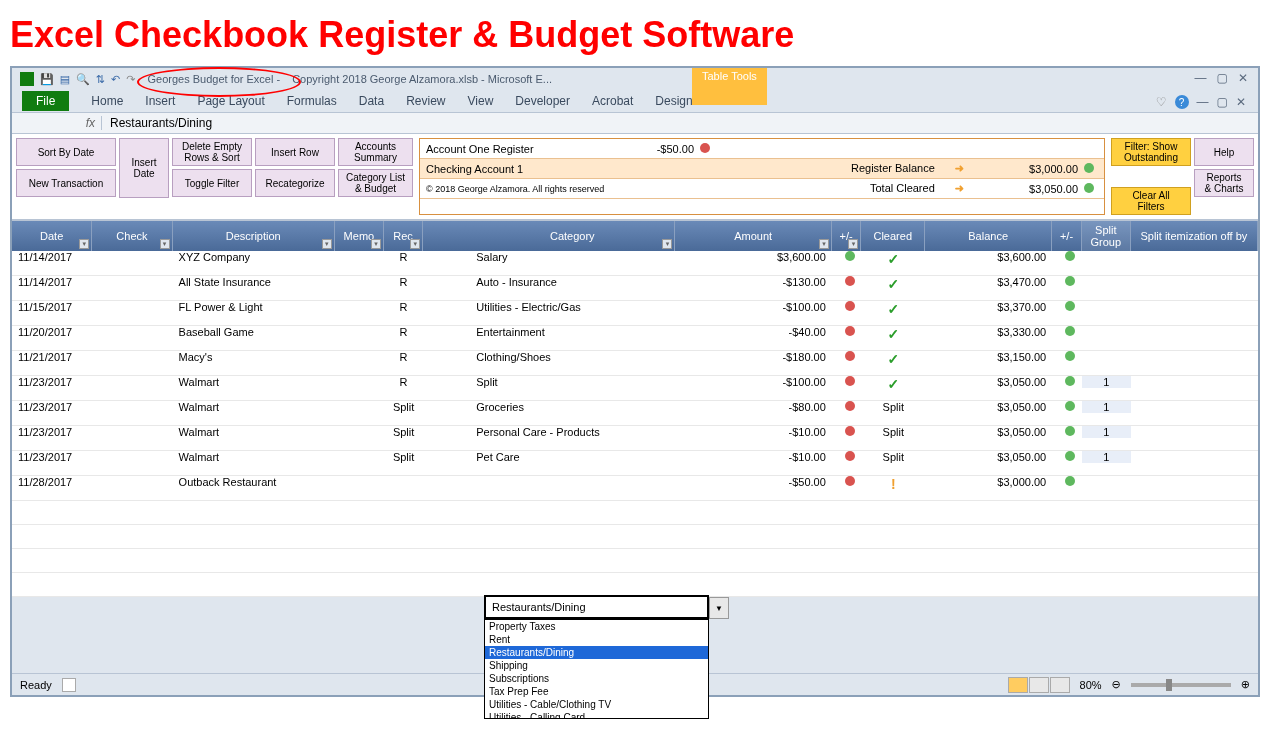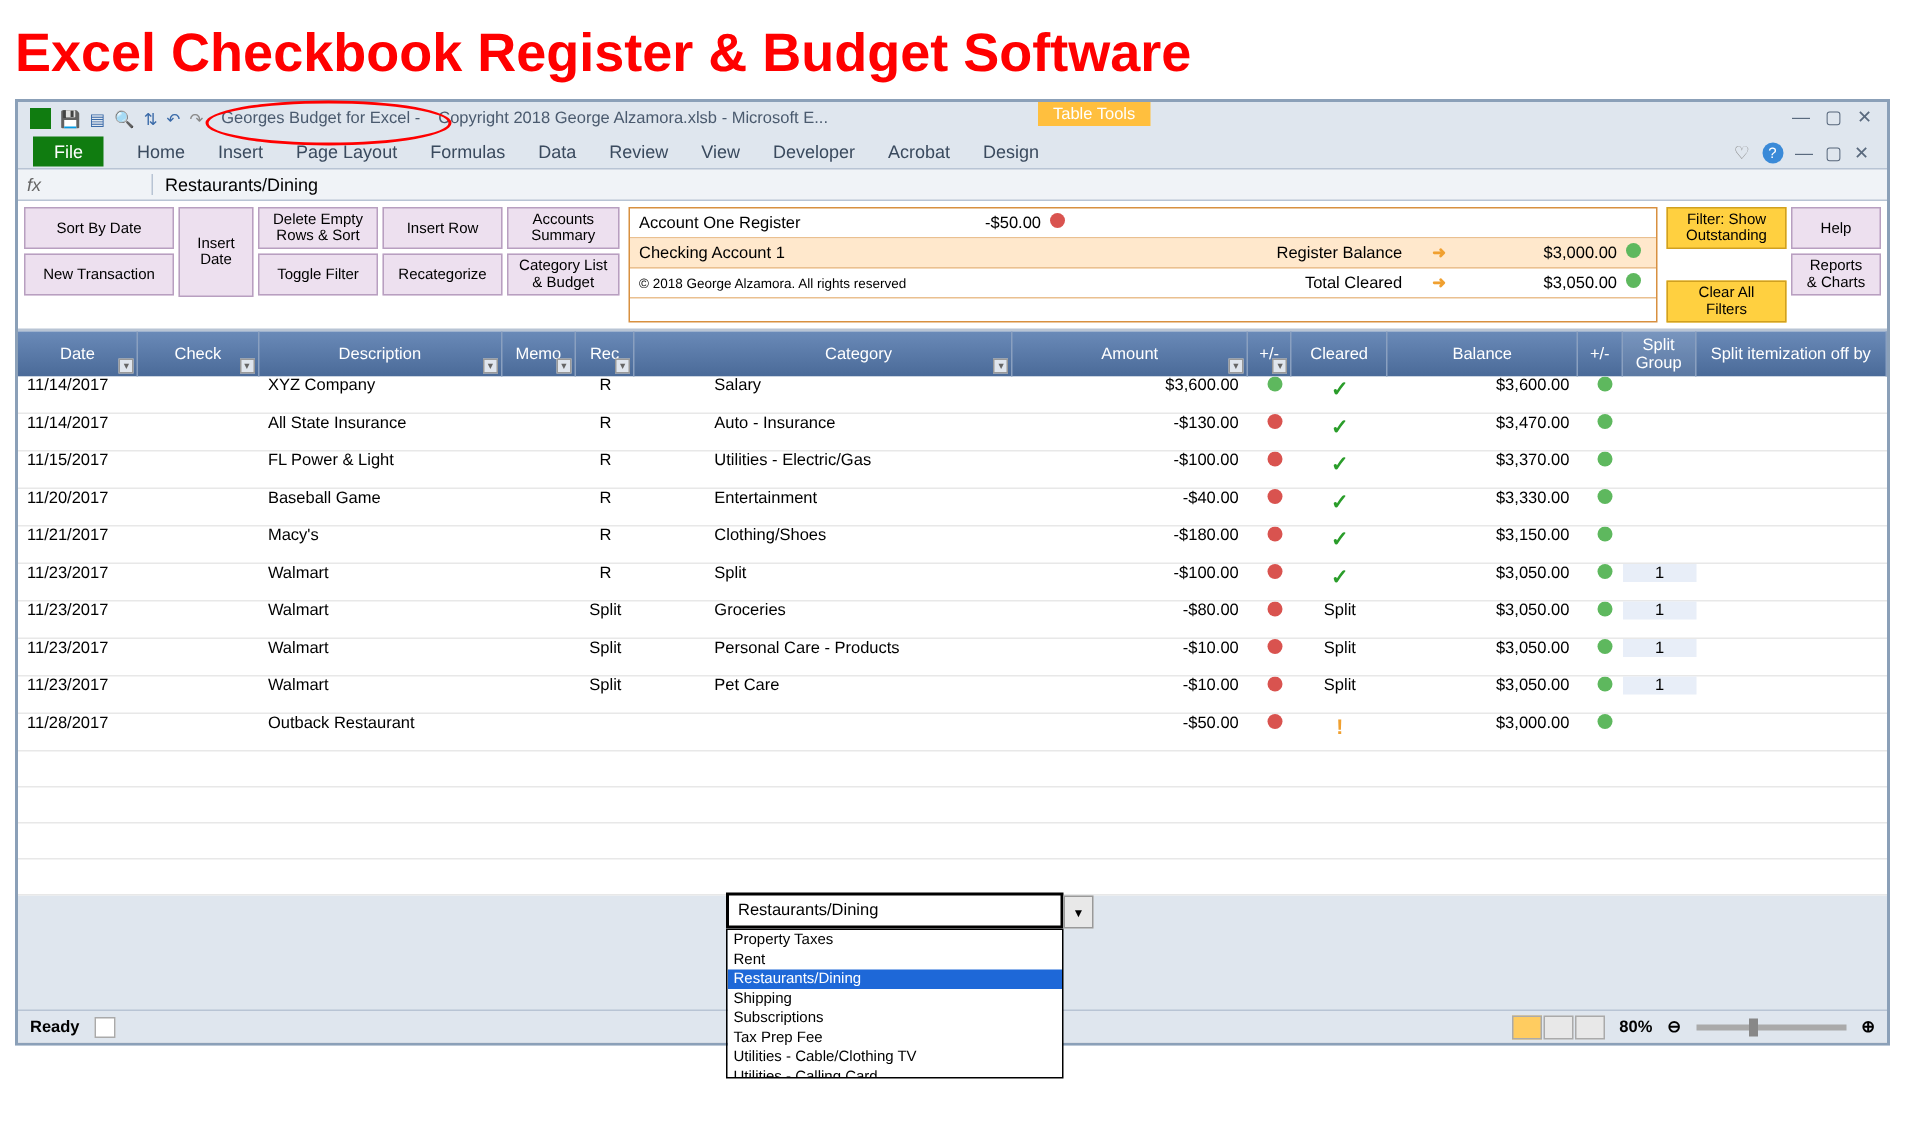--- a/index.html
+++ b/index.html
@@ -5,31 +5,31 @@
 * { box-sizing: border-box; margin: 0; padding: 0; font-family: "Segoe UI", Tahoma, sans-serif; }
 body { background: #fff; width: 1270px; height: 756px; overflow: hidden; }
 .banner { color: #ff0000; font-size: 36px; font-weight: bold; padding: 14px 10px 0 10px; font-family: Arial, sans-serif; }
 .excel-window { border: 2px solid #8ba0b8; margin: 10px; background: #dfe6ee; position: relative; }
 .title-bar { height: 22px; display: flex; align-items: center; font-size: 11px; color: #4a5a6e; padding: 0 8px; position: relative; }
 .qat { display: flex; gap: 6px; align-items: center; }
 .qat-icon { width: 14px; height: 14px; display: inline-block; }
 .title-text { margin-left: 12px; font-size: 11px; color: #4a5a6e; }
 .circled { position: relative; }
 .circled::before { content: ""; position: absolute; left: -10px; top: -6px; width: 160px; height: 26px; border: 2px solid #ff0000; border-radius: 50%; pointer-events: none; }
-.tab-tools { position: absolute; left: 680px; top: 0; background: #ffbf3e; color: #fff; font-size: 11px; padding: 2px 10px; height: 16px; }
+.tab-tools { position: absolute; left: 680px; top: 0; background: #ffbf3e; color: #fff; font-size: 11px; padding: 2px 10px; height: 37px; }
 .window-ctrl { position: absolute; right: 10px; top: 3px; display: flex; gap: 10px; }
 .window-ctrl span { font-size: 12px; color: #5a6a7e; cursor: pointer; }
 .ribbon-tabs { height: 22px; display: flex; align-items: center; font-size: 12px; color: #3a4a5e; padding-left: 10px; gap: 22px; background: #dfe6ee; }
 .file-tab { background: #107c10; color: #fff; padding: 3px 14px; font-size: 12px; }
 .ribbon-tabs span { cursor: pointer; }
 .help-icons { position: absolute; right: 12px; top: 27px; display: flex; gap: 8px; font-size: 12px; color: #5a6a7e; }
 .formula-bar { height: 22px; background: #f0f3f7; border-top: 1px solid #b8c4d4; border-bottom: 1px solid #b8c4d4; display: flex; align-items: center; font-size: 12px; }
 .name-box { width: 270px; text-align: center; border-right: 1px solid #b8c4d4; padding: 2px; position: relative; }
 .name-box::after { content: "▾"; position: absolute; right: 6px; font-size: 9px; }
-.fx { width: 90px; text-align: left; padding: 0 6px; font-style: italic; color: #666; border-right: 1px solid #b8c4d4; }
+.fx { width: 90px; text-align: right; padding: 0 6px; font-style: italic; color: #666; border-right: 1px solid #b8c4d4; }
 .formula-val { padding: 0 8px; }
 .toolbar { display: flex; background: #fff; border-bottom: 2px solid #b8c4d4; padding: 4px; gap: 3px; }
 .btn { background: #ede0ef; border: 1px solid #b89fc0; font-size: 10px; display: flex; align-items: center; justify-content: center; text-align: center; padding: 4px 6px; cursor: pointer; }
 .btn.tall { height: 60px; }
 .btn-col { display: flex; flex-direction: column; gap: 3px; }
 .btn.half { height: 28px; }
 .summary-block { display: flex; flex-direction: column; flex: 1; border: 1px solid #d89040; margin-left: 3px; }
 .summary-row { display: flex; height: 20px; border-bottom: 1px solid #eac090; font-size: 11px; align-items: center; }
 .summary-row.orange { background: #ffe8cc; }
 .srow-a { width: 200px; padding-left: 6px; }
@@ -62,21 +62,21 @@
 .c-sg { width: 50px; text-align: center; background: #e8eef8; }
 .c-si { width: 130px; }
 .check { color: #2a9d2a; font-weight: bold; font-size: 14px; }
 .exclaim { color: #f0a030; font-weight: bold; font-size: 14px; }
 .dropdown-open { position: absolute; left: 472px; top: 527px; width: 225px; z-index: 100; }
 .dd-cell { border: 2px solid #000; height: 24px; display: flex; align-items: center; padding: 0 6px; font-size: 11px; background: #fff; position: relative; }
 .dd-btn { position: absolute; right: -22px; top: 0; width: 20px; height: 22px; background: #e8e8e8; border: 1px solid #999; display: flex; align-items: center; justify-content: center; font-size: 8px; }
 .dd-list { background: #fff; border: 1px solid #000; font-size: 10px; max-height: 100px; overflow-y: auto; }
 .dd-item { padding: 1px 4px; cursor: pointer; }
 .dd-item.sel { background: #1e68d8; color: #fff; }
-.status-bar { position: absolute; bottom: 0; left: 0; right: 0; height: 22px; background: #dfe6ee; border-top: 1px solid #b8c4d4; display: flex; align-items: center; font-size: 11px; padding: 0 8px; justify-content: space-between; font-weight: bold; }
+.status-bar { position: absolute; bottom: 0; left: 0; right: 0; height: 22px; background: #dfe6ee; border-top: 1px solid #b8c4d4; display: flex; align-items: center; font-size: 11px; padding: 0 8px; justify-content: space-between; }
 .status-right { display: flex; align-items: center; gap: 10px; }
 .view-btns { display: flex; gap: 1px; }
 .view-btn { width: 20px; height: 16px; background: #e8e8e8; border: 1px solid #aaa; }
 .view-btn.active { background: #ffcc60; }
 .zoom-slider { width: 100px; height: 4px; background: #aaa; position: relative; }
 .zoom-slider::after { content: ""; position: absolute; left: 35px; top: -4px; width: 6px; height: 12px; background: #888; }
 .scroll-h { height: 18px; background: #e8e8e8; border-top: 1px solid #b8c4d4; position: relative; }
 .scroll-h::before { content: "◄"; position: absolute; left: 4px; top: 2px; font-size: 9px; }
 .scroll-h::after { content: "►"; position: absolute; right: 4px; top: 2px; font-size: 9px; }
 </style>

